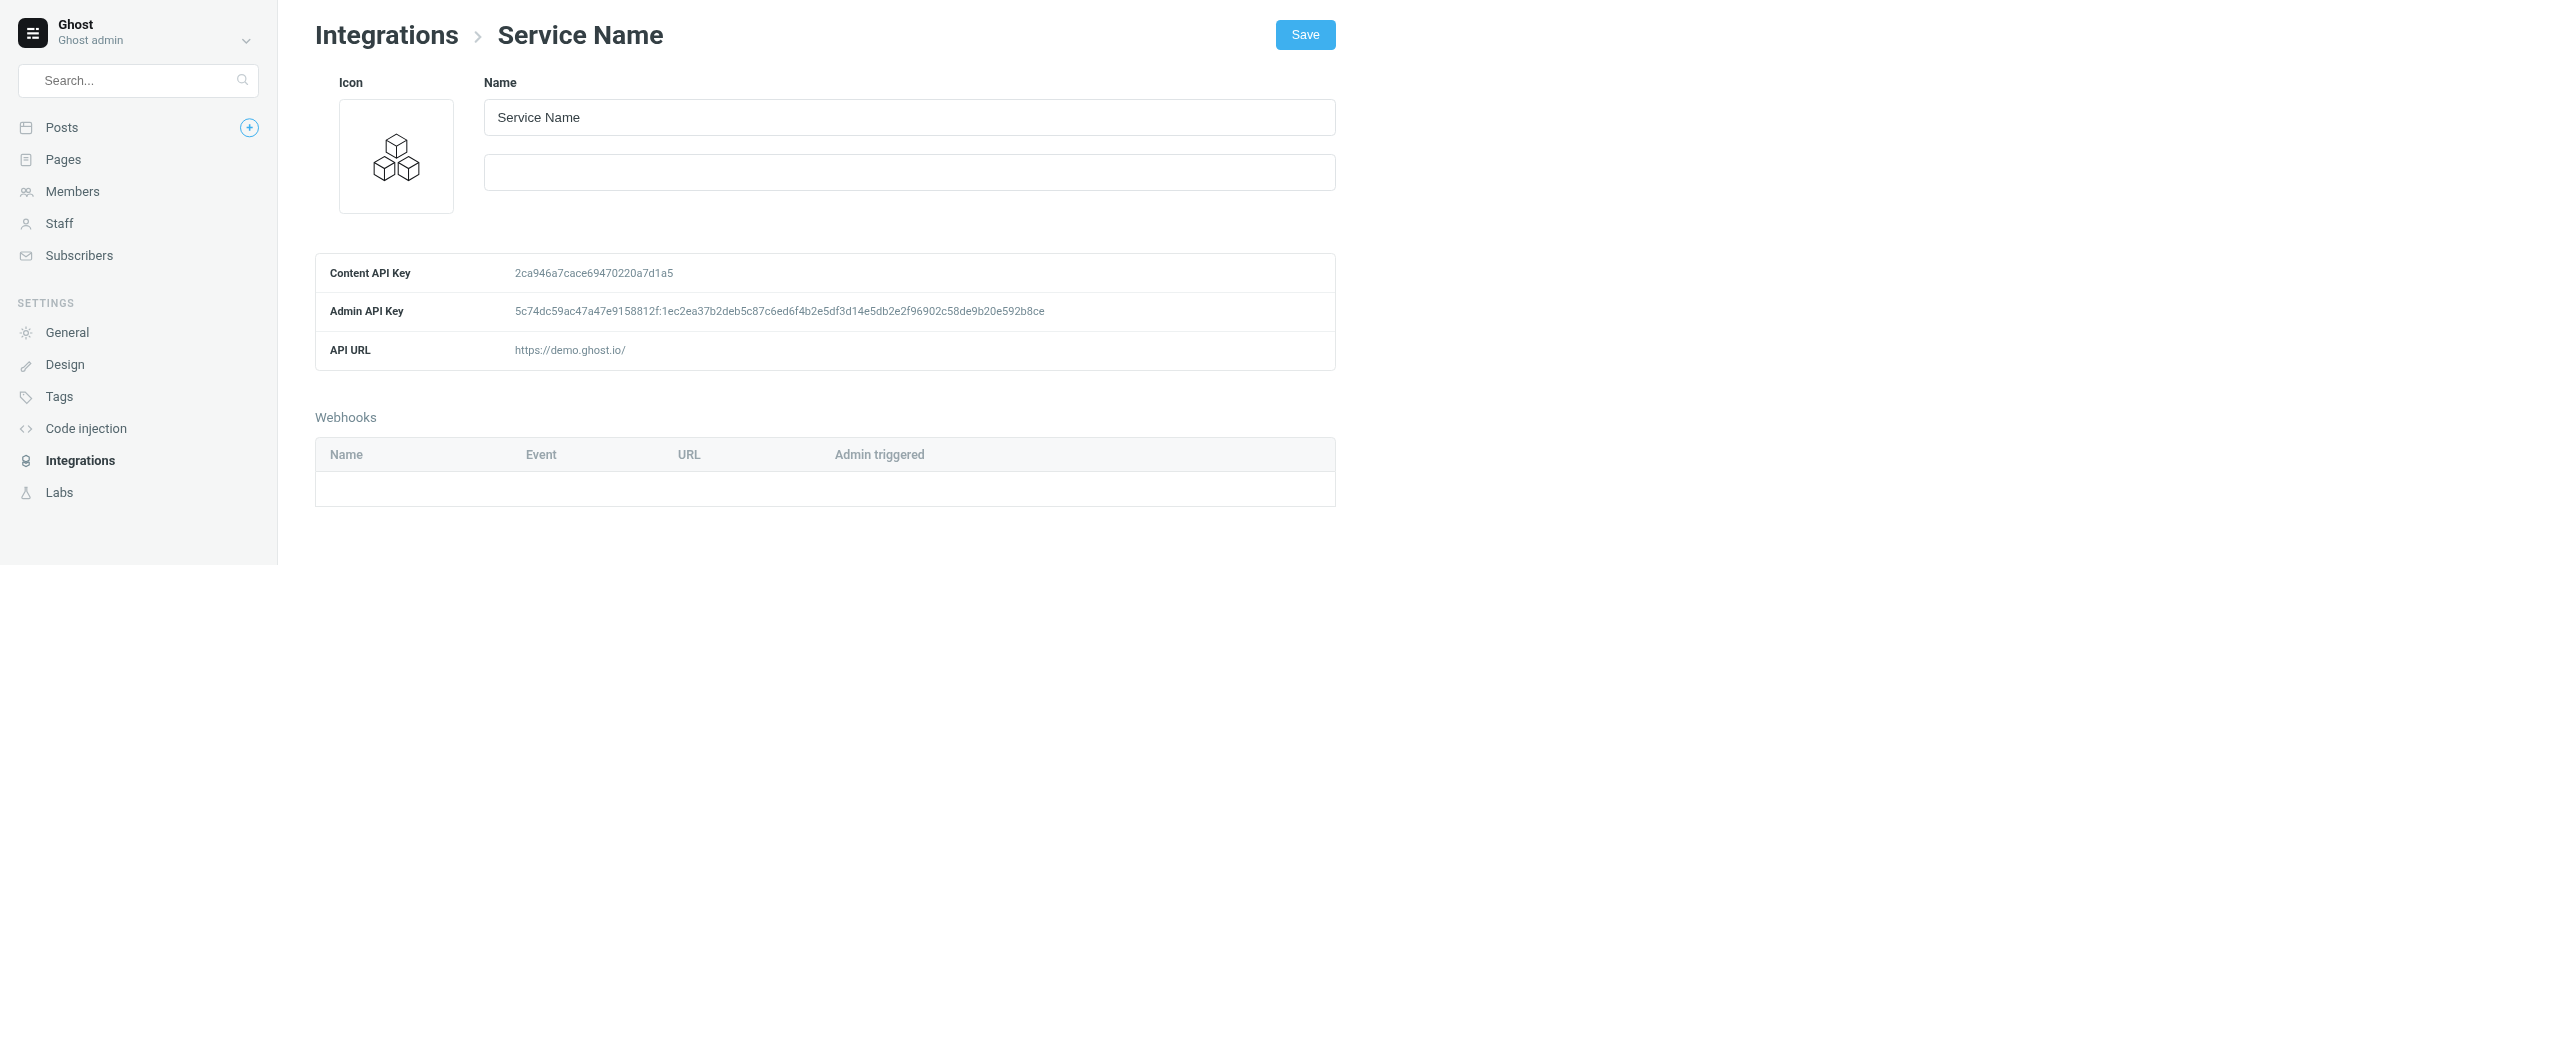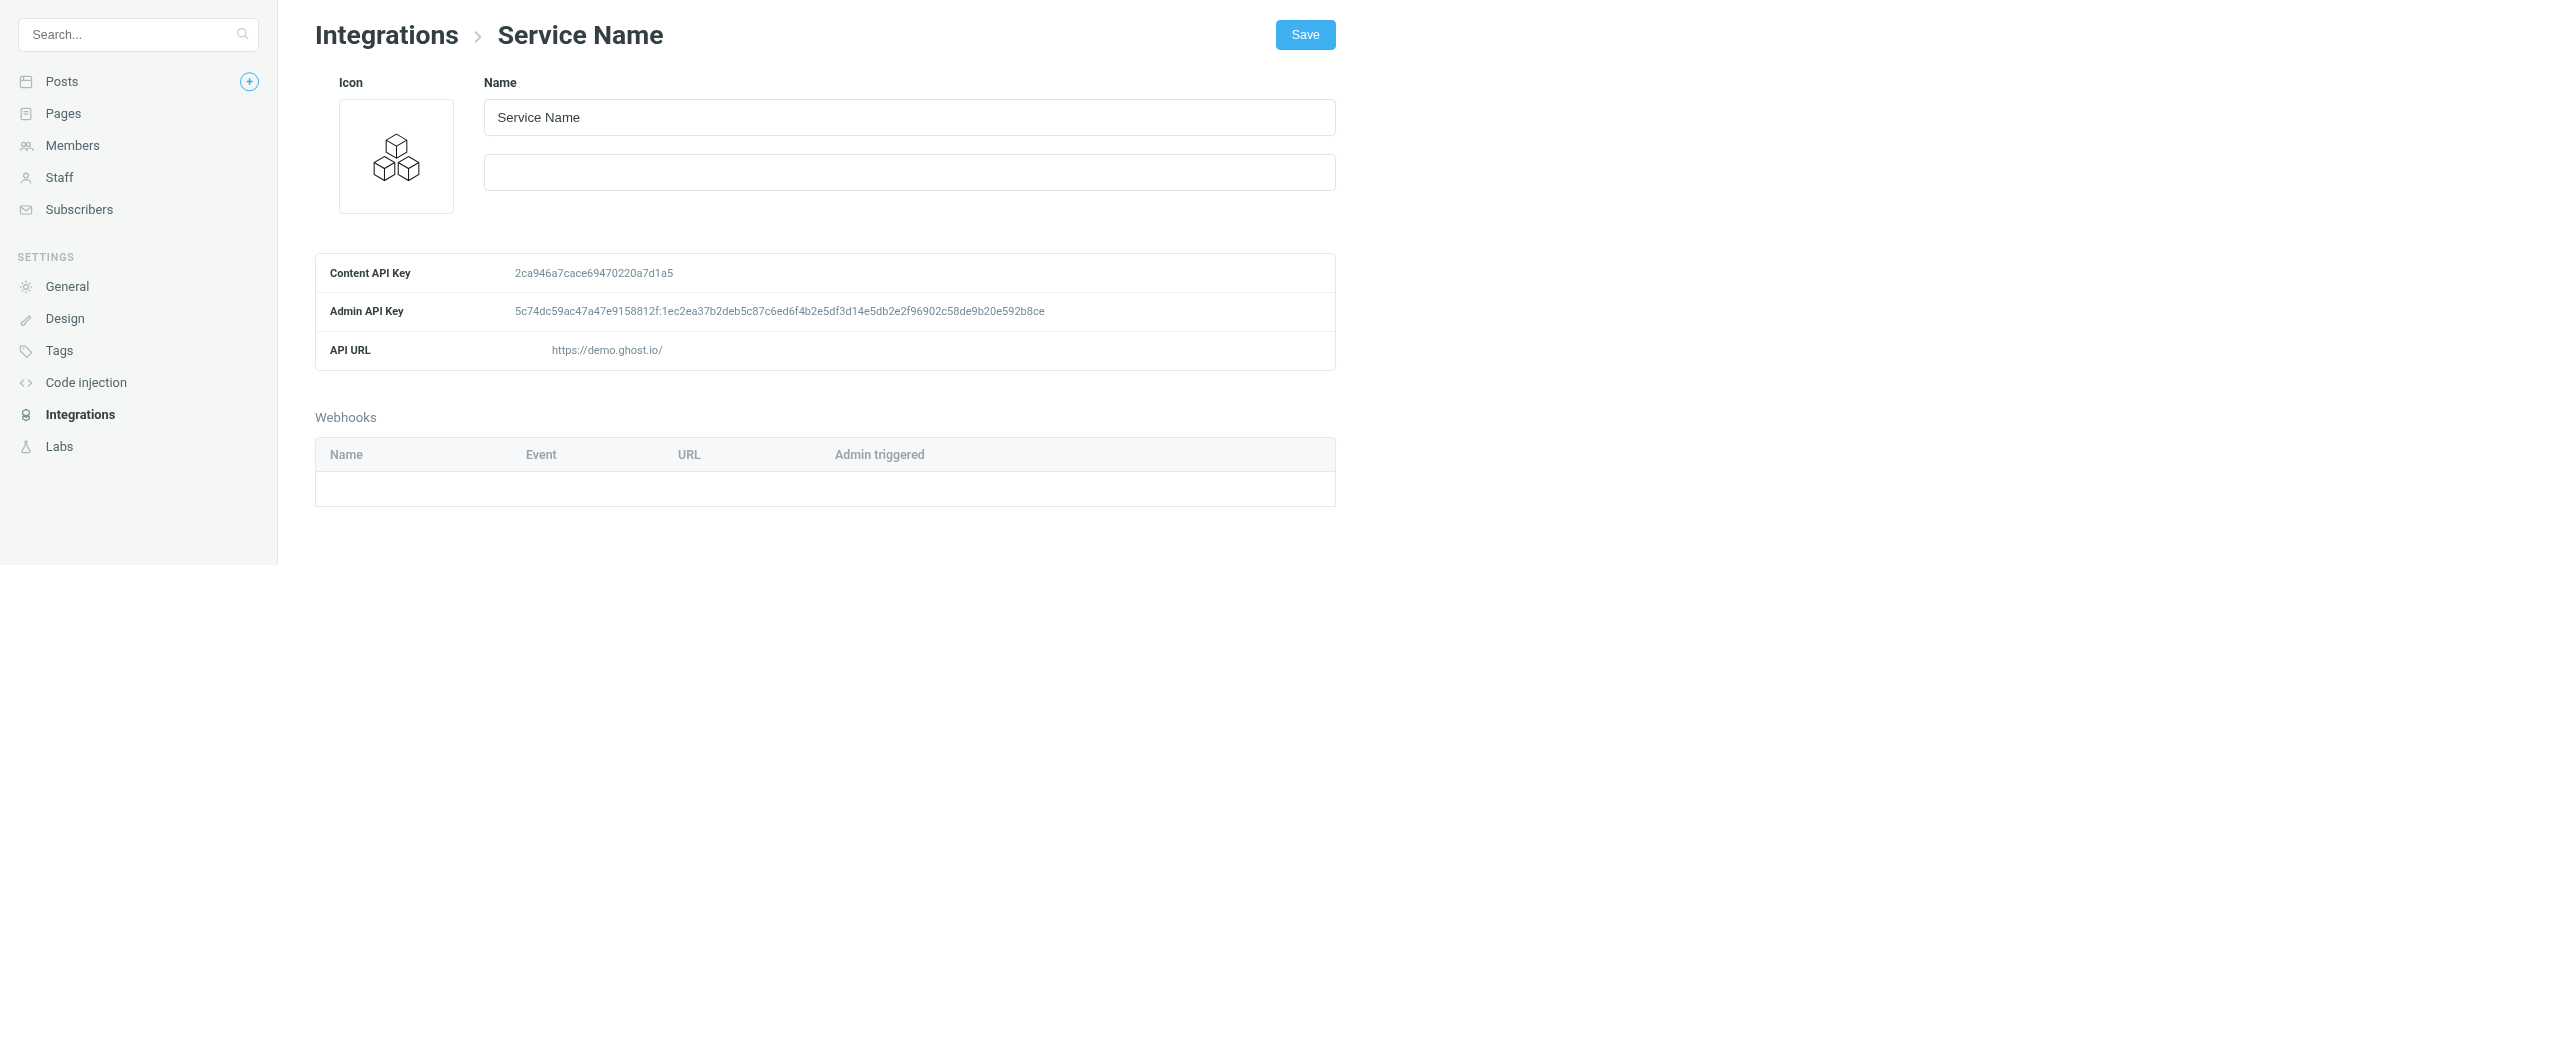--- a/index.html
+++ b/index.html
@@ -43,21 +43,21 @@
     position: absolute; right: 25px; top: 16px;
     color: #aeb7bc;
   }
   .search-wrap { padding: 0 17.6px 14px 17.6px; }
   .search {
     width: 100%;
     height: 34px;
     border: 0.9px solid #dfe3e6;
     background: #fff;
     border-radius: 4.4px;
-    padding: 0 30px 0 14px;
+    padding: 0 30px 0 26px;
     font-size: 12.4px;
     color: #738a94;
     position: relative;
   }
   .search-box { position: relative; }
   .search-icon {
     position: absolute; right: 10.6px; top: 50%; transform: translateY(-50%);
     color: #c5cdd2; pointer-events: none;
   }
 
@@ -144,21 +144,21 @@
     border: 0.9px solid #e5e8e9;
     border-radius: 4.4px;
     background: #fff;
   }
   .api-row {
     display: flex; align-items: flex-start;
     padding: 12.4px 14px;
     border-bottom: 0.9px solid #eef1f2;
     font-size: 11px;
   }
-  .api-row:last-child { border-bottom: none; gap: 37px; }
+  .api-row:last-child { border-bottom: none; }
   .api-key-label { width: 185px; font-weight: 700; color: #343f44; }
   .api-key-val   { color: #738a94; word-break: break-all; font-family: inherit; }
 
   .webhooks-section { margin-top: 39px; }
   .section-title { font-size: 13.2px; color: #738a94; margin-bottom: 12.4px; }
   .webhook-head {
     display: flex; align-items: center;
     background: #f7f8f9;
     border: 0.9px solid #e5e8e9;
     border-radius: 4.4px 4.4px 0 0;
@@ -171,20 +171,42 @@
   .col-last  { flex: 1; }
   .webhook-body {
     border: 0.9px solid #e5e8e9; border-top: none;
     height: 35px;
   }
 </style>
 </head>
 <body>
 
 <aside class="sidebar">
+  <div class="brand">
+    <div class="brand-logo">
+      <svg viewBox="0 0 22 22">
+          <g fill="#fff">
+            <rect x="3" y="4" width="10" height="3"></rect>
+            <rect x="15" y="4" width="4" height="3"></rect>
+            <rect x="3" y="10" width="16" height="3"></rect>
+            <rect x="3" y="16" width="5" height="3"></rect>
+            <rect x="10" y="16" width="9" height="3"></rect>
+          </g>
+        </svg>
+    </div>
+    <div class="brand-text">
+      <span class="brand-name">Ghost</span>
+      <span class="brand-sub">Ghost admin</span>
+    </div>
+    <span class="brand-caret">
+      <svg width="10.6" height="10.6" viewBox="0 0 12 12">
+          <path d="M2 4l4 4 4-4" stroke="currentColor" stroke-width="1.6" fill="none" stroke-linecap="round"></path>
+        </svg>
+    </span>
+  </div>
 
   <div class="search-wrap">
     <div class="search-box">
       <input class="search" placeholder="Search..." style="">
       <span class="search-icon">
         <svg width="13.2" height="13.2" viewBox="0 0 16 16">
             <circle cx="7" cy="7" r="5" stroke="currentColor" stroke-width="1.5" fill="none"></circle>
             <line x1="11" y1="11" x2="14" y2="14" stroke="currentColor" stroke-width="1.5" stroke-linecap="round"></line>
           </svg>
       </span>

